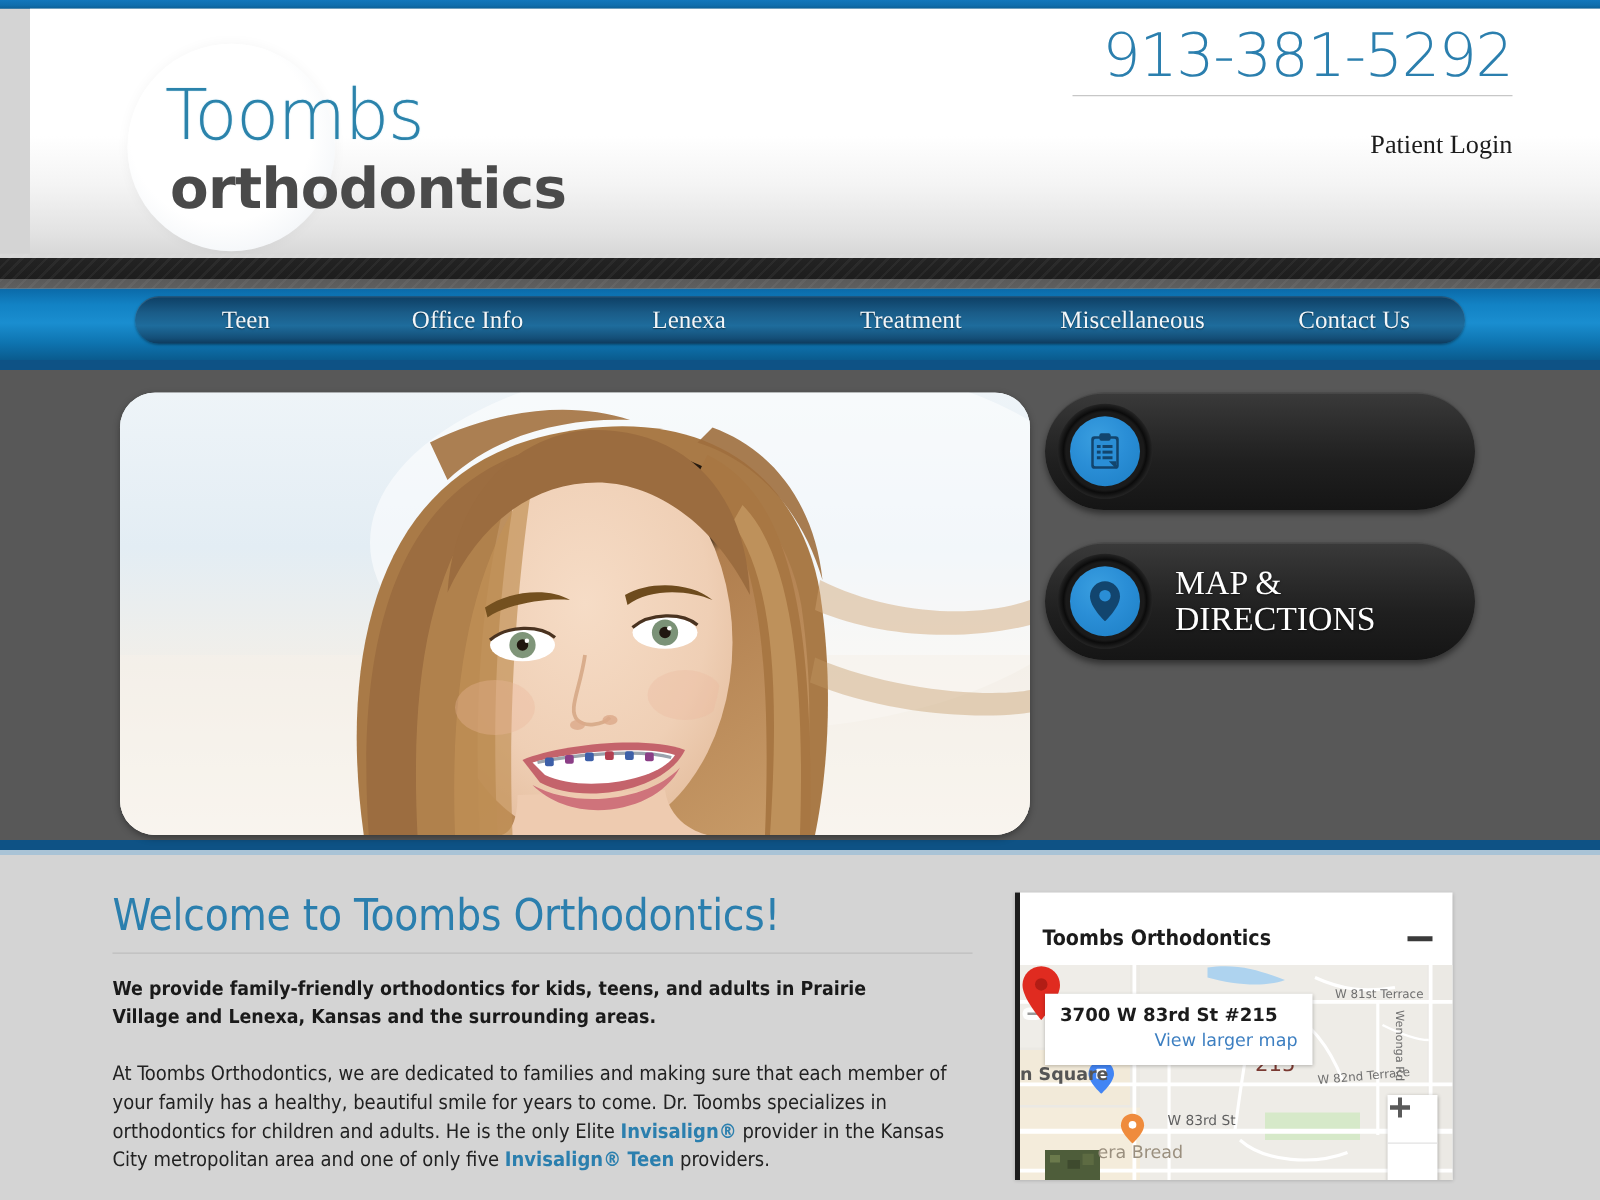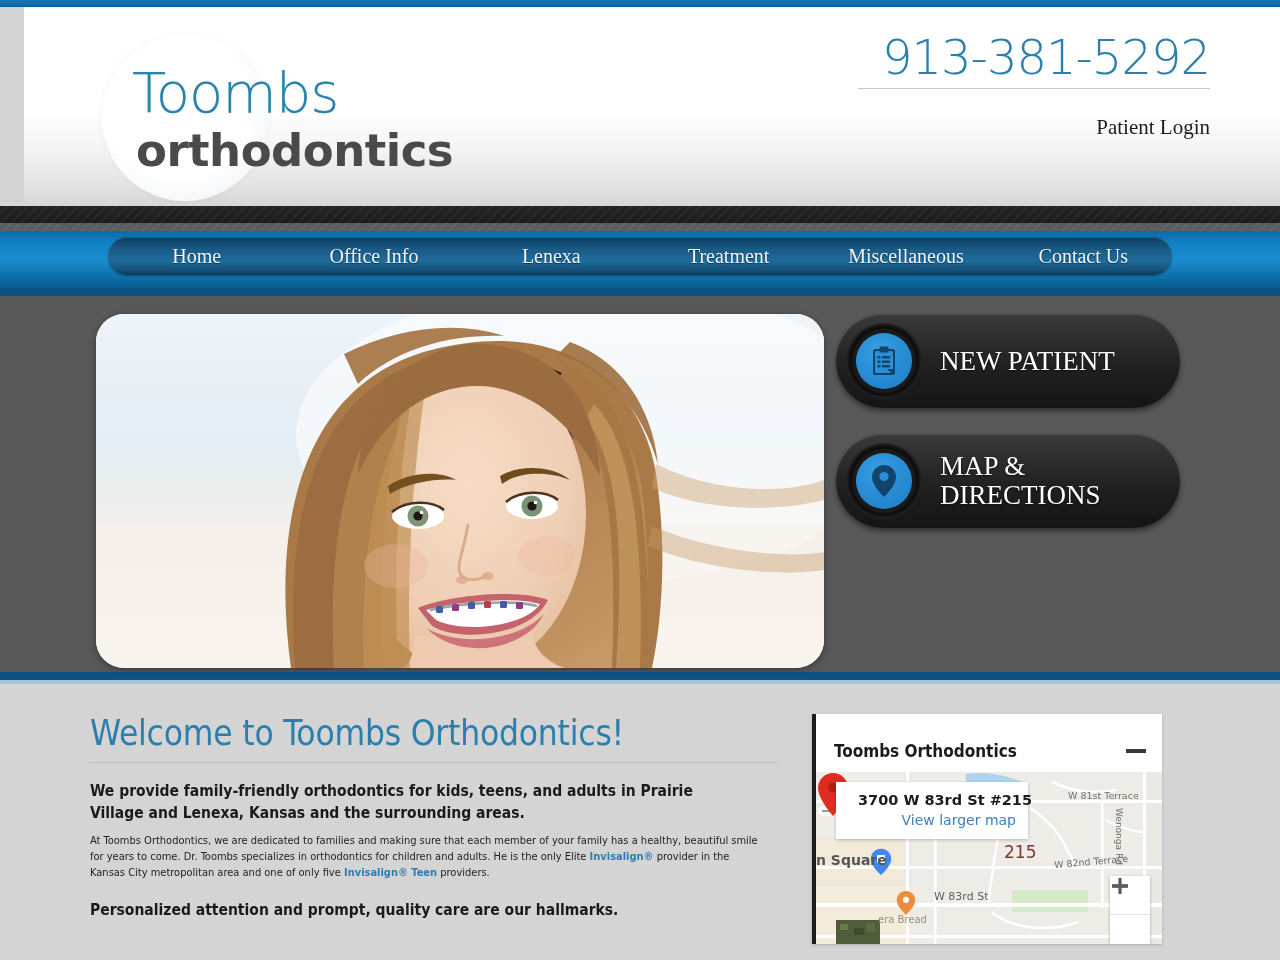--- a/index.html
+++ b/index.html
@@ -59,21 +59,21 @@
     letter-spacing: -0.5px;
     color: #4a4a4a;
     display: block;
     margin-top: 7px;
     margin-left: 4px;
   }
 
   .phone-block {
     position: absolute;
     right: 70px;
-    top: 24px;
+    top: 12px;
     text-align: right;
   }
   .phone-number {
     font-family: "DejaVu Sans", sans-serif;
     font-weight: 300;
     font-size: 48px;
     color: #2b7fae;
     letter-spacing: -1px;
     line-height: 1.1;
     white-space: nowrap;
@@ -233,23 +233,23 @@
   .lead {
     margin-top: 17px;
     font-family: "DejaVu Sans Condensed", "DejaVu Sans", sans-serif;
     font-weight: bold;
     font-size: 15.5px;
     line-height: 1.48;
     color: #1a1a1a;
     max-width: 660px;
   }
   .para {
-    margin-top: 8px;
+    margin-top: 23px;
     font-family: "DejaVu Sans Condensed", "DejaVu Sans", sans-serif;
-    font-size: 11px;
+    font-size: 16px;
     line-height: 1.42;
     color: #222222;
     max-width: 672px;
   }
   .para a, .inv-link {
     color: #2b7fae;
     font-weight: bold;
     text-decoration: none;
     cursor: pointer;
   }
@@ -290,24 +290,24 @@
   .map-canvas {
     position: relative;
     height: 172px;
     background: #eceae6;
     overflow: hidden;
   }
   .map-canvas svg { position: absolute; left: 0; top: 0; }
   .map-infobox {
     position: absolute;
     left: 20px;
-    top: 10px;
-    width: 192px;
+    top: 23px;
+    width: 214px;
     background: #ffffff;
-    padding: 10px 12px 11px 22px;
+    padding: 10px 12px 11px 12px;
     box-shadow: 0 1px 3px rgba(0,0,0,0.25);
     z-index: 5;
   }
   .map-addr {
     font-family: "DejaVu Sans", sans-serif;
     font-weight: bold;
     font-size: 14.5px;
     color: #1c1c1c;
     white-space: nowrap;
   }
@@ -367,21 +367,21 @@
     <div class="phone-number">913-381-5292</div>
     <div class="phone-rule"></div>
     <div class="patient-login">Patient Login</div>
   </div>
 </div>
 
 <div class="stripe-band"></div>
 
 <div class="navwrap">
   <div class="nav-pill">
-    <div class="nav-item">Home</div>
+    <div class="nav-item">Teen</div>
     <div class="nav-item">Office Info</div>
     <div class="nav-item">Lenexa</div>
     <div class="nav-item">Treatment</div>
     <div class="nav-item">Miscellaneous</div>
     <div class="nav-item">Contact Us</div>
   </div>
 </div>
 
 <div class="hero-topline"></div>
 <div class="hero">
@@ -494,21 +494,20 @@
             <rect x="8.5" y="11" width="3" height="2.4" fill="#12456e"></rect>
             <rect x="13" y="11" width="8" height="2.4" fill="#12456e"></rect>
             <rect x="8.5" y="15.5" width="3" height="2.4" fill="#12456e"></rect>
             <rect x="13" y="15.5" width="8" height="2.4" fill="#12456e"></rect>
             <rect x="8.5" y="20" width="3" height="2.4" fill="#12456e"></rect>
             <rect x="13" y="20" width="8" height="2.4" fill="#12456e"></rect>
             <path d="M18 24 L24 24 L24 30 Z" fill="#12456e"></path>
           </svg>
         </div>
       </div>
-      <div class="cta-label">NEW PATIENT</div>
     </div>
 
     <div class="cta">
       <div class="cta-badge">
         <div class="cta-circle">
           <svg width="26" height="34" viewBox="0 0 26 34">
             <path d="M13 1 C6.4 1 1 6.4 1 13 C1 22 13 33 13 33 C13 33 25 22 25 13 C25 6.4 19.6 1 13 1 Z" fill="#12456e"></path>
             <circle cx="13" cy="12.5" r="4.6" fill="#2a8ed6"></circle>
           </svg>
         </div>
@@ -596,21 +595,21 @@
           <path d="M17 1 C8.7 1 2 7.7 2 16 C2 27 17 44 17 44 C17 44 32 27 32 16 C32 7.7 25.3 1 17 1 Z" fill="#e02b20"></path>
           <circle cx="17" cy="15.5" r="5" fill="#b21d15"></circle>
         </svg>
         <div class="map-lbl" style="left:188px; top:70px; font-size:17px; color:#7a3a32;">215</div>
 
         <div class="map-lbl" style="left:252px; top:18px; font-size:9.5px;">W 81st Terrace</div>
         <div class="map-lbl" style="left:238px; top:84px; font-size:9.5px; transform:rotate(-5deg);">W 82nd Terrace</div>
         <div class="map-lbl" style="left:118px; top:118px; font-size:11px; color:#5f5f5f;">W 83rd St</div>
         <div class="map-lbl" style="left:308px; top:36px; font-size:9px; transform:rotate(90deg); transform-origin:left top;">Wenonga Rd</div>
         <div class="map-lbl" style="left:0px; top:80px; font-size:14px; color:#555555;font-weight:bold;">n Square</div>
-        <div class="map-lbl" style="left:62px; top:142px; font-size:10px; color:#9a8f7e;">era Bread</div>
+        <div class="map-lbl" style="left:62px; top:142px; font-size:14px; color:#9a8f7e;">era Bread</div>
 
         <div class="map-infobox">
           <div class="map-addr">3700 W 83rd St #215</div>
           <div class="map-larger">View larger map</div>
         </div>
 
         <div class="map-zoom">
           <div>
             <svg width="20" height="20" viewBox="0 0 20 20">
               <rect x="8.4" y="2" width="3.2" height="16" fill="#5a5a5a"></rect>

